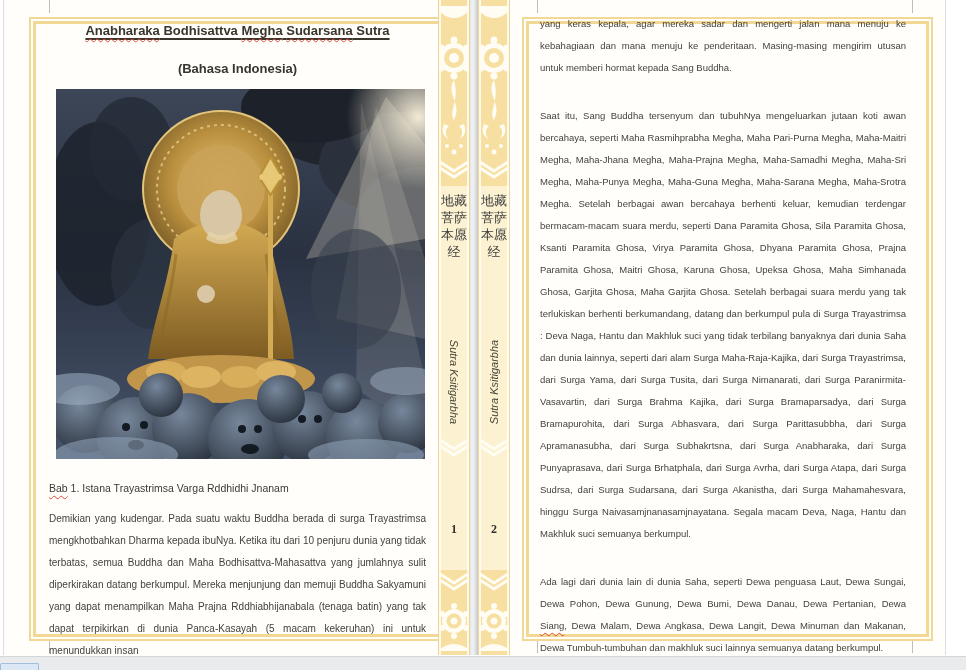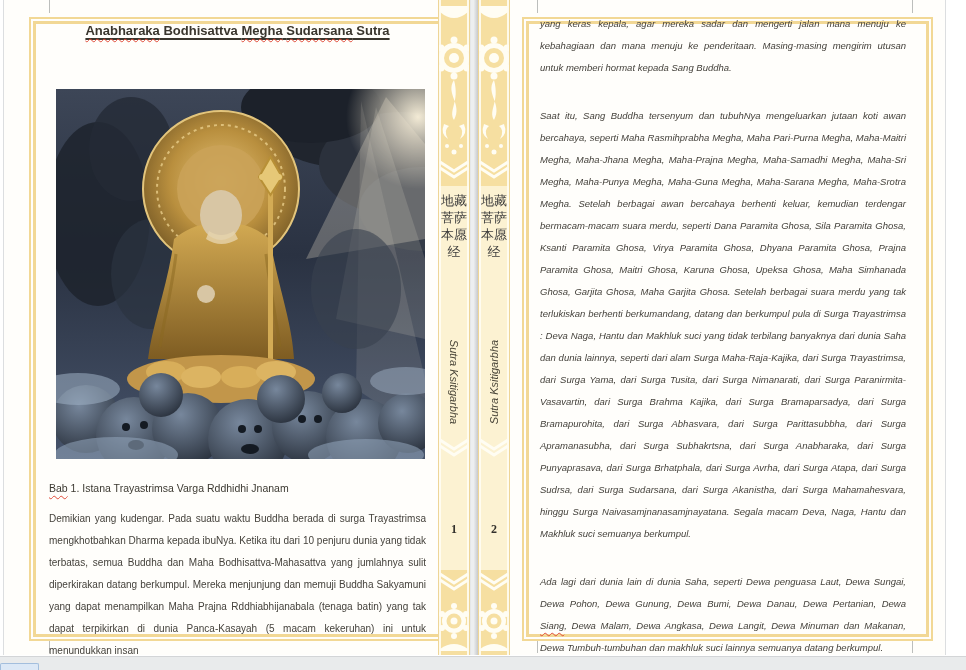--- a/index.html
+++ b/index.html
@@ -29,21 +29,21 @@
   .doc-subtitle{position:absolute;left:45px;top:50px;width:377px;text-align:center;
              font-size:13px;font-weight:700;color:#3a362e;line-height:38px;z-index:3;}
   .figure{position:absolute;left:52px;top:89px;width:369px;height:370px;z-index:3;}
   .chapter-heading{position:absolute;left:45px;top:482px;width:377px;font-size:10.5px;
              font-weight:400;color:#3c3931;z-index:3;}
   .body-text{font-size:10px;color:#45423c;line-height:22px;text-align:justify;z-index:3;}
   #left-paragraph{position:absolute;left:45px;top:508px;width:377px;}
 
   
   #right-body{position:absolute;left:62px;top:13px;width:366px;z-index:3;}
-  #right-body p{margin:0 0 26px;font-size:9.5px;line-height:22px;font-style:italic;}
+  #right-body p{margin:0 0 26px;font-size:9.5px;line-height:22px;}
 
   
   .sq{text-decoration:underline wavy #e04b3a 1px;text-decoration-skip-ink:none;
       text-underline-offset:2.5px;}
 
   
   .band{position:absolute;top:0;width:30px;height:655px;z-index:2;
         background:linear-gradient(180deg,#f6dfa1 0px,#f6dfa1 186px,#fcf2d2 186px,
                    #fcf2d2 570px,#f6dfa1 570px,#f6dfa1 100%);
         border-left:1px solid #eed597;border-right:1px solid #eed597;
@@ -77,20 +77,21 @@
 <body>
 
 <div id="stage">
 
   <div class="page" id="page-left">
     <div class="frame"></div>
     <div class="cropmark" style="left:45px;top:0;"></div>
     <div class="cropmark" style="left:45px;top:640px;"></div>
 
     <div class="doc-title"><span class="sq">Anabharaka</span> Bodhisattva <span class="sq">Megha</span> <span class="sq">Sudarsana</span> Sutra</div>
+    <div class="doc-subtitle">(Bahasa Indonesia)</div>
 
     <div class="figure" role="img" aria-label="Golden Ksitigarbha Bodhisattva statue seated on a lotus, holding a staff, with an ornate golden halo, dark storm clouds and light rays above, surrounded by dark blue-gray dragons and demon figures">
       <svg width="369" height="370" viewBox="0 0 369 370">
         <defs>
           <linearGradient id="sky" x1="0" y1="0" x2="0" y2="1">
             <stop offset="0" stop-color="#3d4657"></stop>
               <stop offset=".45" stop-color="#2a3242"></stop>
             <stop offset="1" stop-color="#46536a"></stop>
           </linearGradient>
           <radialGradient id="glow" cx=".5" cy=".5" r=".5">

